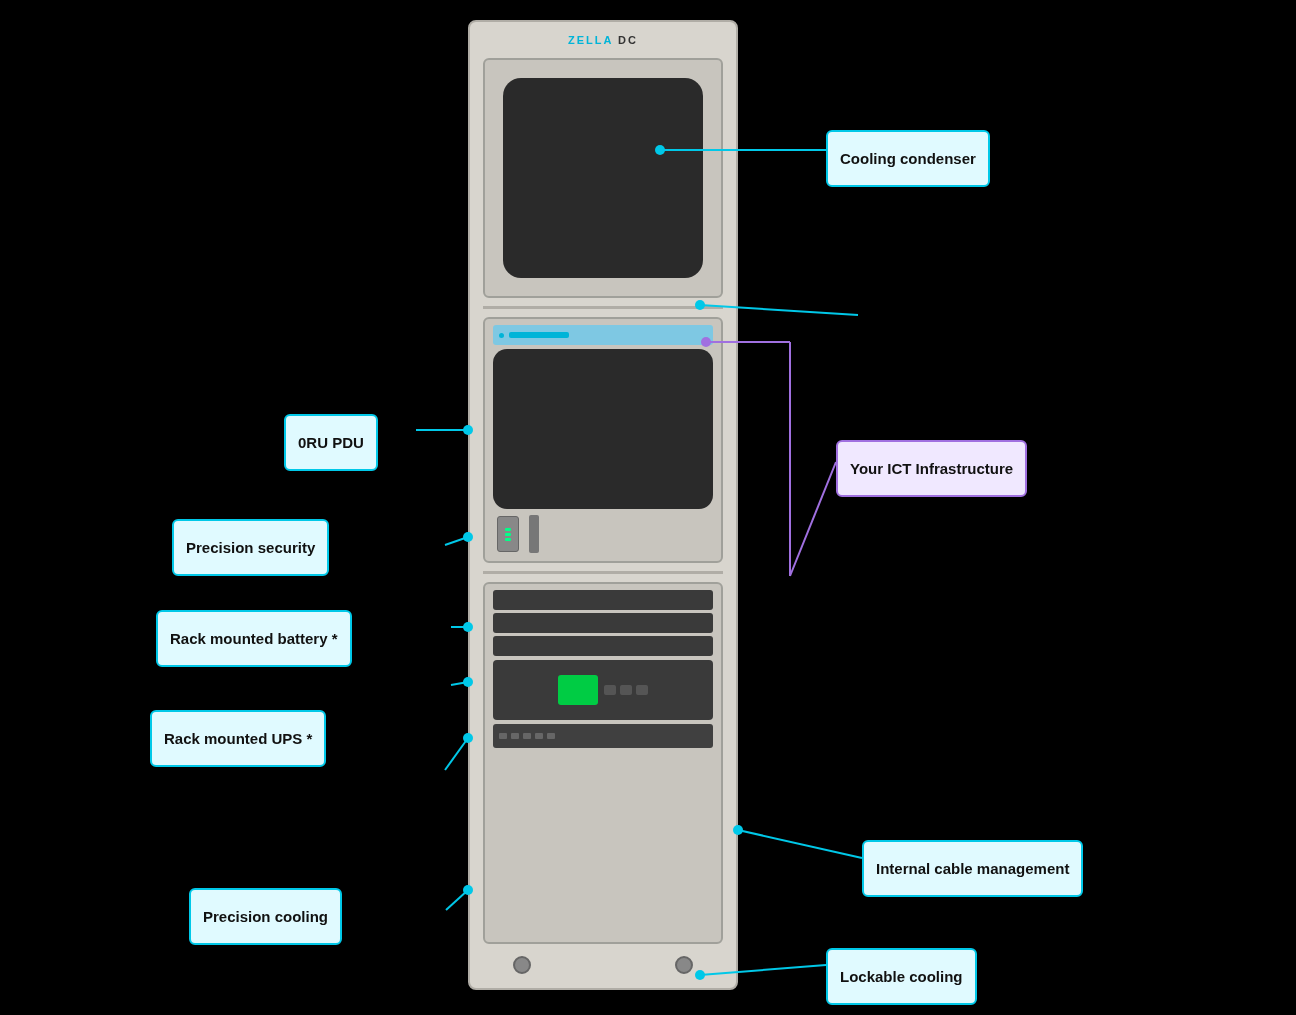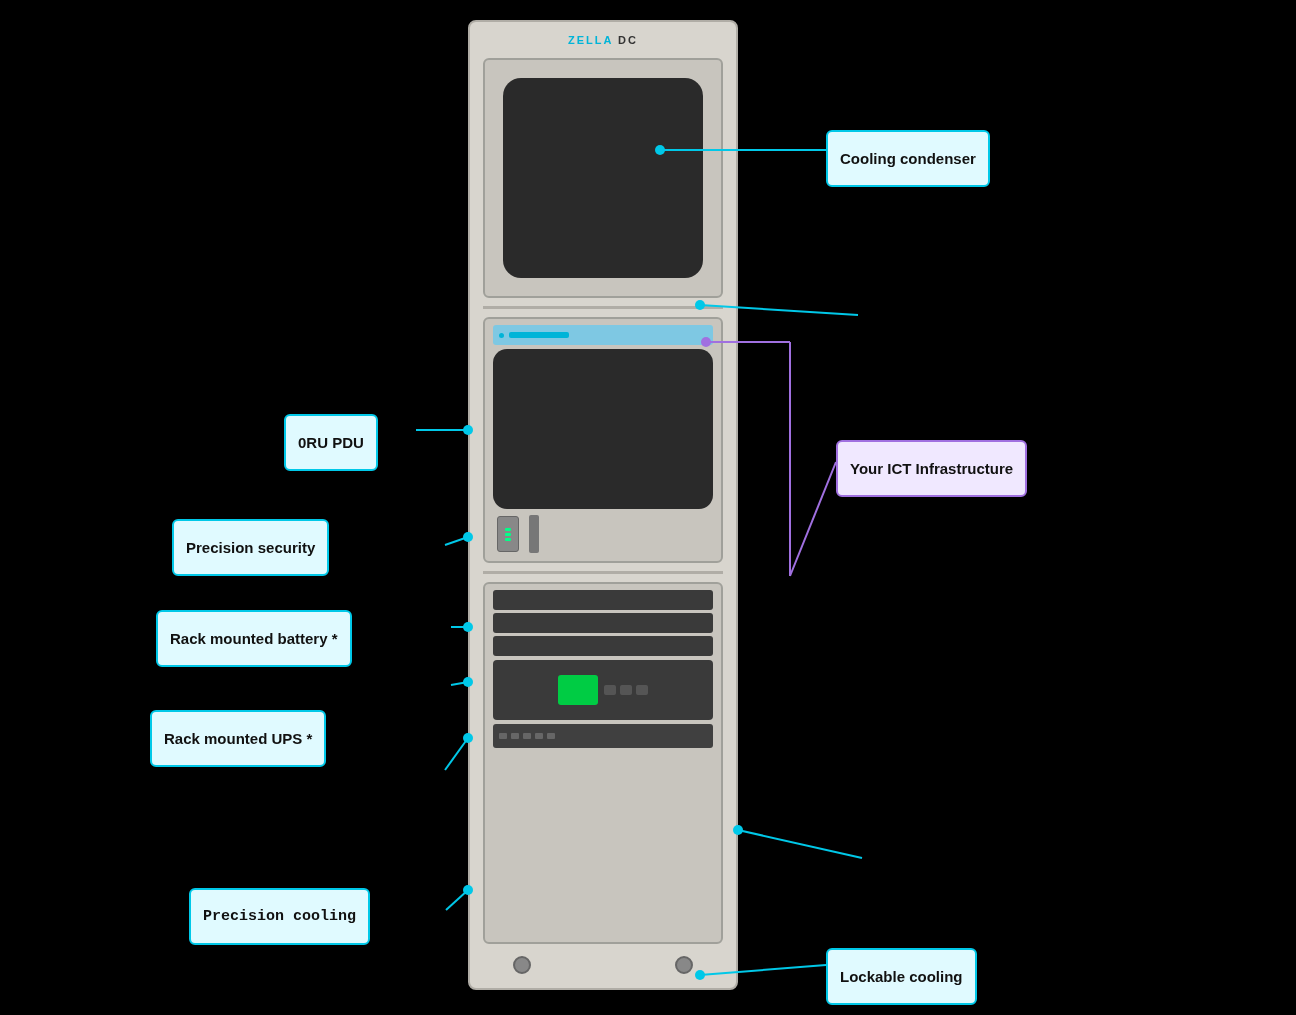--- a/index.html
+++ b/index.html
@@ -364,22 +364,25 @@
 
   <div class="label-box" style="left: 108px; top: 610px; margin-left: 48px;">
     <span>Rack mounted battery *</span>
   </div>
 
   <div class="label-box" style="left: 150px; top: 668px; margin-top: 42px;">
     <span>Rack mounted UPS *</span>
   </div>
 
 
-
-  <div class="label-box" style="left: 189px; top: 888px; font-family: Liberation Mono, monospace;">
+  <div class="label-box" style="left: 862px; top: 840px;">
+    <span>Internal cable management</span>
+  </div>
+
+  <div class="label-box" style="left: 189px; top: 888px;">
     <span>Precision cooling</span>
   </div>
 
   <div class="label-box" style="left: 826px; top: 948px;">
     <span>Lockable cooling</span>
   </div>
 
 </div>
 
 </body></html>

